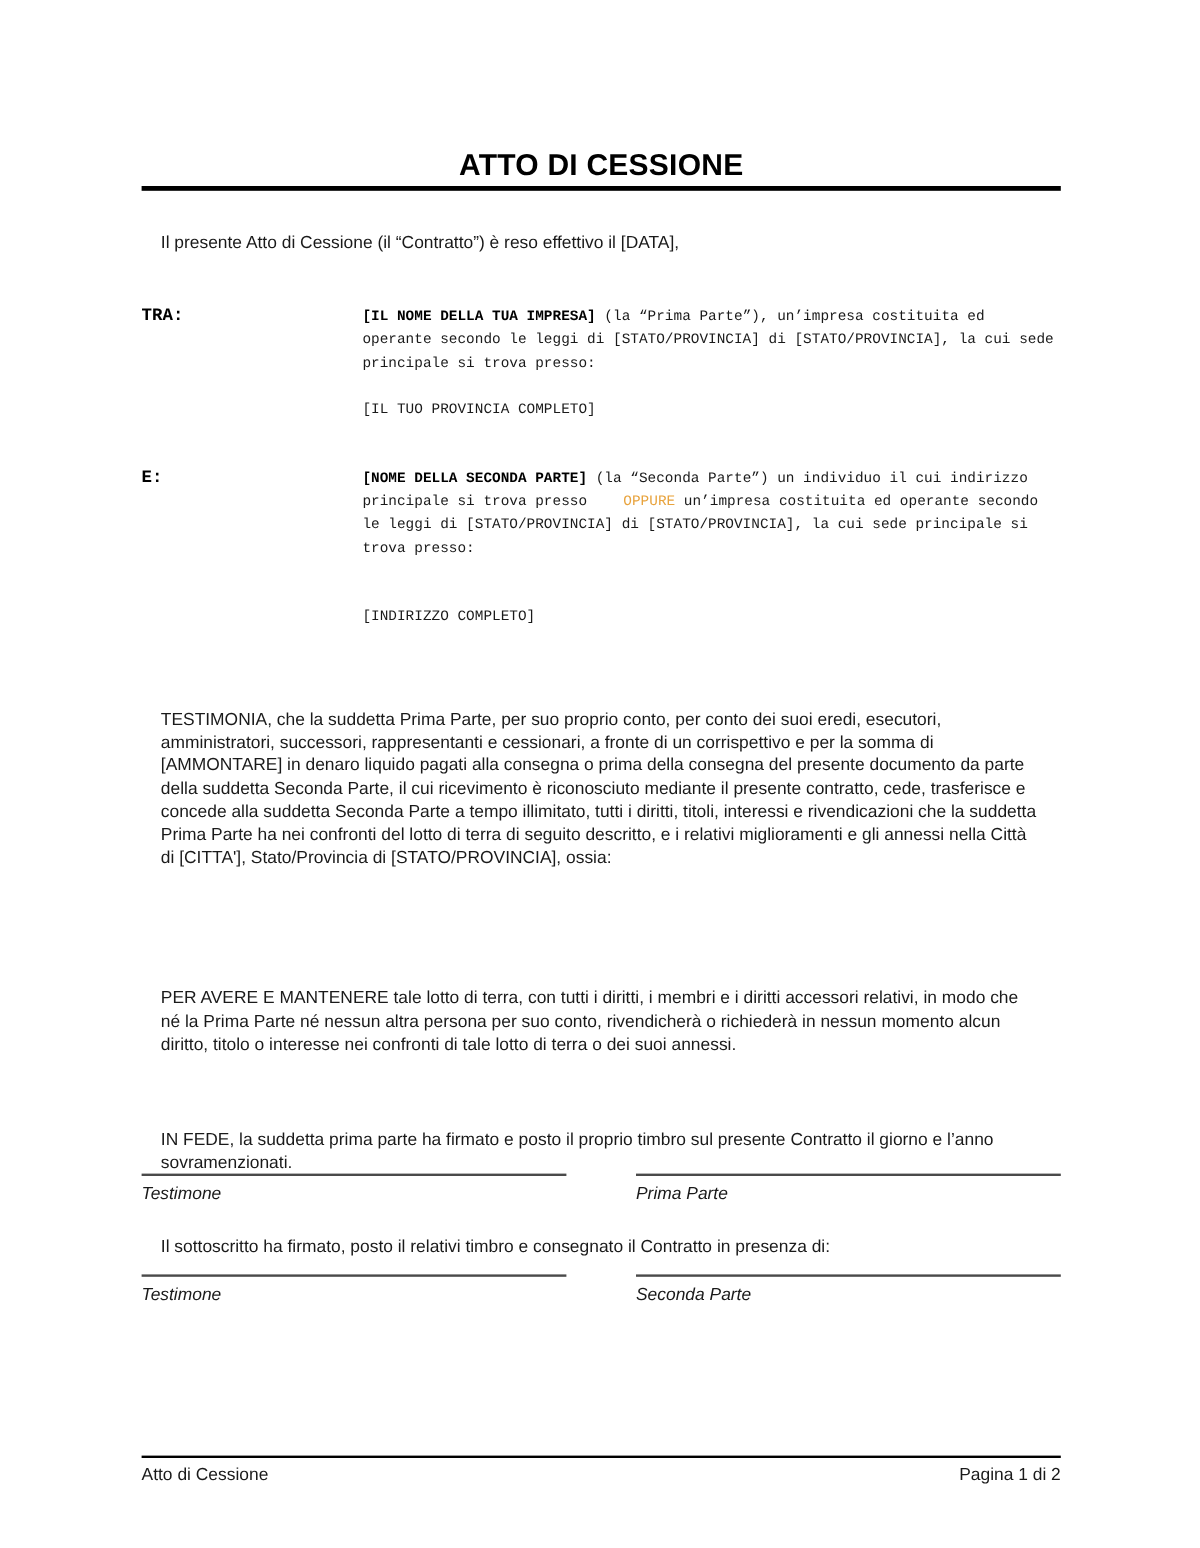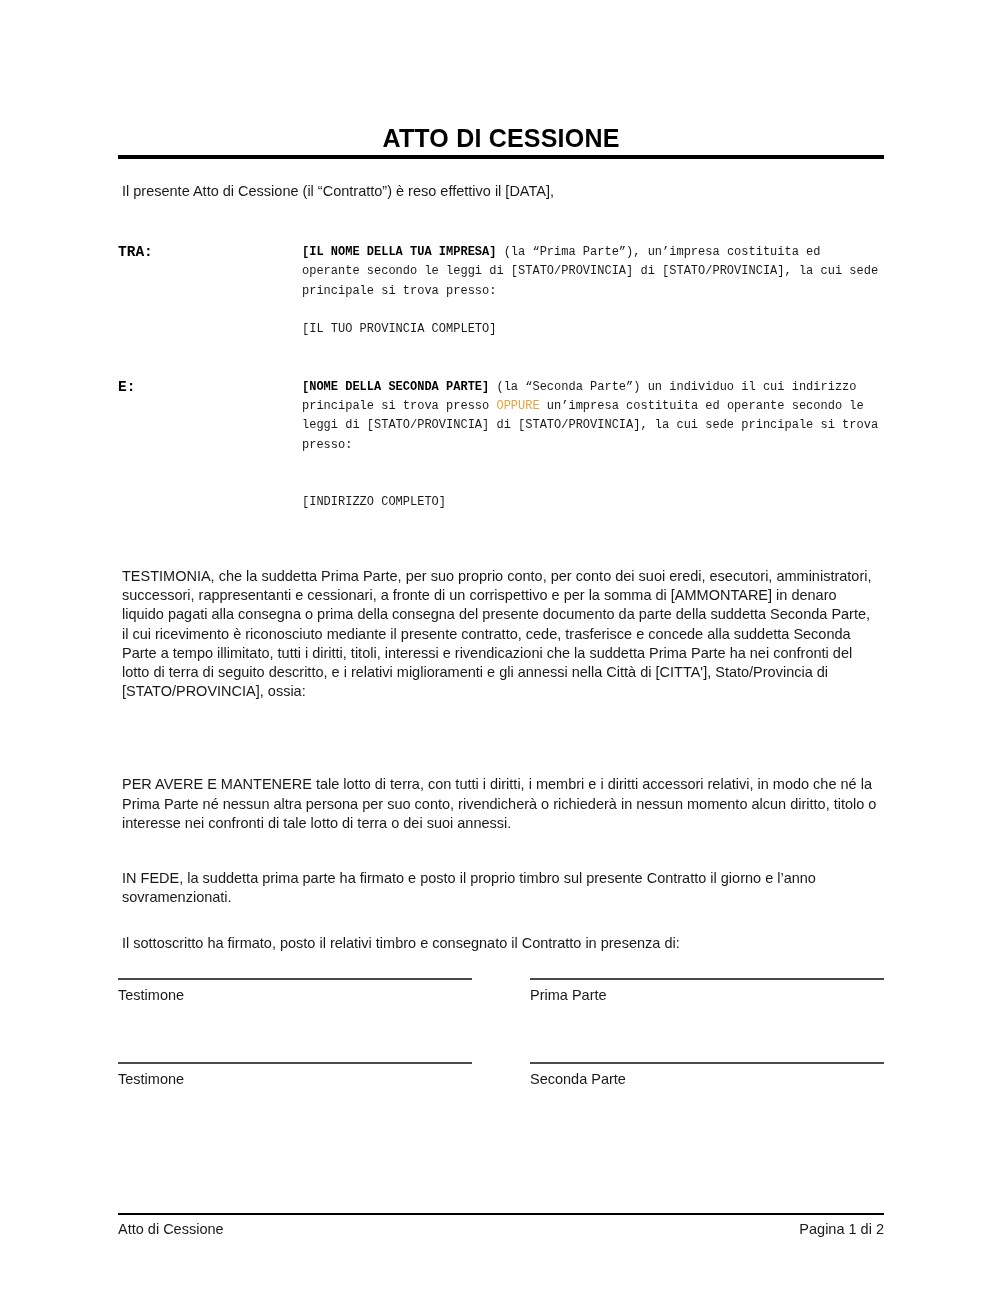--- a/index.html
+++ b/index.html
@@ -47,21 +47,21 @@
   .body-area {
     position: absolute;
     top: 178px;
     left: 118px;
     width: 766px;
   }
   .para {
     font-size: 14.5px;
     line-height: 19.2px;
     color: #1a1a1a;
-    margin: 4px;
+    margin: 16px;
     text-align: left;
   }
   .intro {
     margin-bottom: 42px;
   }
 
   
   .party-row {
     display: flex;
     align-items: flex-start;
@@ -94,32 +94,34 @@
   .gap-tra-e {
     height: 39px;
   }
   .gap-after-parties {
     height: 51px;
   }
 
   .oppure {
     color: #e8a33d;
     font-weight: normal;
+    margin-left: 23px;
   }
 
   .block-gap-sm { height: 19px; }
   .block-gap-md { height: 28px; }
   .block-gap-lg { height: 38px; }
 
   
   .sig-area {
     position: absolute;
     left: 118px;
     top: 978px;
     width: 766px;
+    font-style: italic;
   }
   .sig-row {
     display: flex;
     justify-content: space-between;
   }
   .sig-row + .sig-row {
     margin-top: 57px;
   }
   .sig-cell {
     width: 354px;

